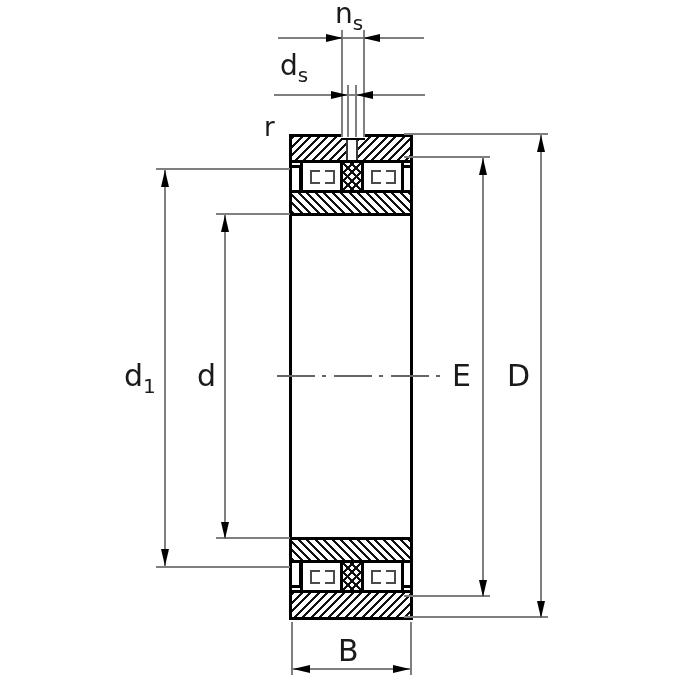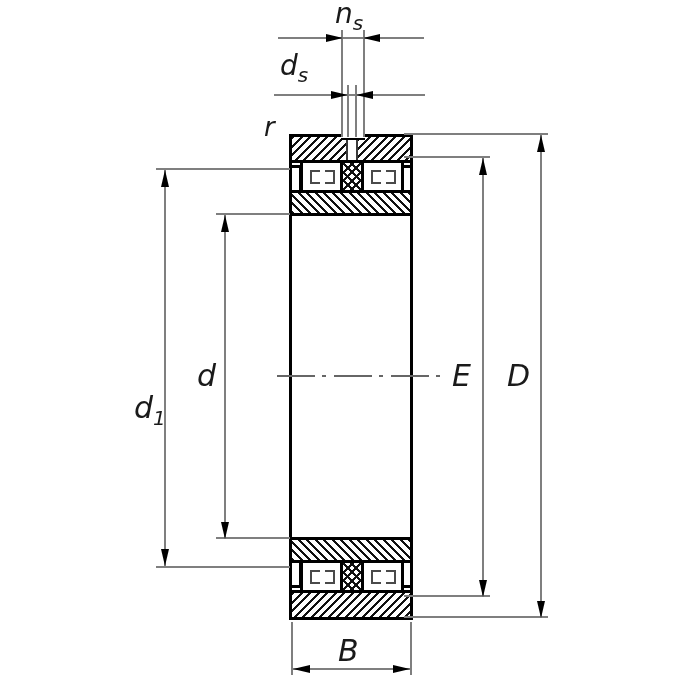--- a/index.html
+++ b/index.html
@@ -20,21 +20,21 @@
   
   .br-open-right{width:10px;height:14px;border:2px solid #4a4a4a;border-right:none;background:transparent;}
   .br-open-left{width:10px;height:14px;border:2px solid #4a4a4a;border-left:none;background:transparent;}
   
   .ar{width:0;height:0;}
   .ar-up{border-left:4px solid transparent;border-right:4px solid transparent;border-bottom:17px solid #000;}
   .ar-down{border-left:4px solid transparent;border-right:4px solid transparent;border-top:17px solid #000;}
   .ar-left{border-top:4px solid transparent;border-bottom:4px solid transparent;border-right:17px solid #000;}
   .ar-right{border-top:4px solid transparent;border-bottom:4px solid transparent;border-left:17px solid #000;}
   
-  .lbl{position:absolute;font-size:30px;line-height:1;color:#1a1a1a;white-space:nowrap;font-style:italic;}
+  .lbl{position:absolute;font-size:30px;line-height:1;color:#1a1a1a;white-space:nowrap;}
   .lbl small{font-size:20px;vertical-align:-7px;}
   
   .centerline{height:2px;background:repeating-linear-gradient(90deg,#666 0 38px,transparent 38px 45px,#666 45px 49px,transparent 49px 57px);}
 </style>
 </head>
 <body>
 
 <div id="canvas">
 
   <div class="abs" style="left:289px;top:134px;width:124px;height:486px;border:3px solid #000;background:#fff;z-index:1;"></div>
@@ -96,21 +96,21 @@
     <span>d</span><small>s</small>
   </div>
 
   <div class="lbl" style="left:264px;top:114px;font-size:26px;">r</div>
 
   <div class="abs g" style="left:156px;top:168px;width:134px;height:2px;z-index:6;"></div>
   <div class="abs g" style="left:156px;top:566px;width:134px;height:2px;z-index:6;"></div>
   <div class="abs g" style="left:164px;top:170px;width:2px;height:396px;z-index:6;"></div>
   <div class="abs ar ar-up" style="left:161px;top:170px;z-index:7;"></div>
   <div class="abs ar ar-down" style="left:161px;top:549px;z-index:7;"></div>
-  <div class="lbl" style="left:134px;top:361px;margin-top:32px;">
+  <div class="lbl" style="left:124px;top:361px;">
     <span>d</span><small>1</small>
   </div>
 
   <div class="abs g" style="left:216px;top:213px;width:74px;height:2px;z-index:6;"></div>
   <div class="abs g" style="left:216px;top:537px;width:74px;height:2px;z-index:6;"></div>
   <div class="abs g" style="left:224px;top:215px;width:2px;height:324px;z-index:6;"></div>
   <div class="abs ar ar-up" style="left:221px;top:215px;z-index:7;"></div>
   <div class="abs ar ar-down" style="left:221px;top:522px;z-index:7;"></div>
   <div class="lbl" style="left:197px;top:361px;">d</div>
 

